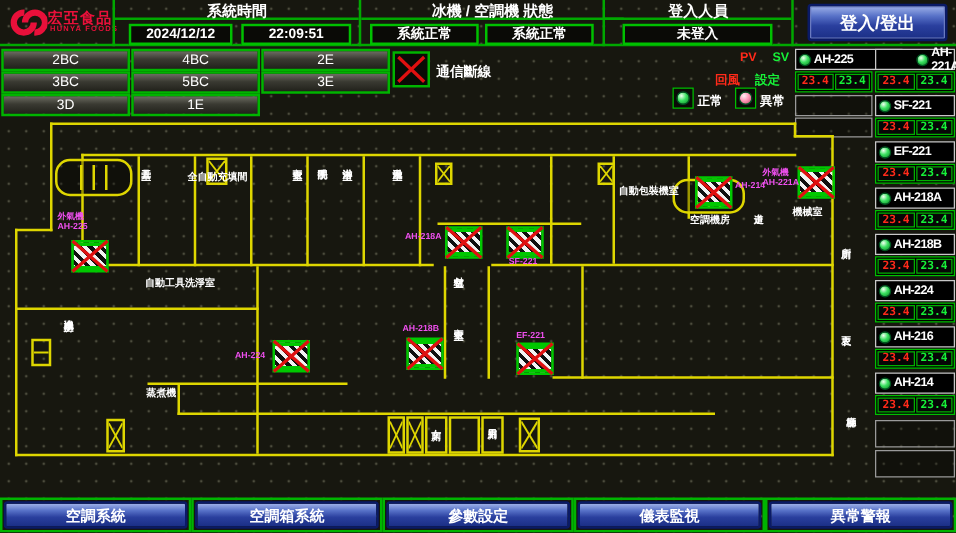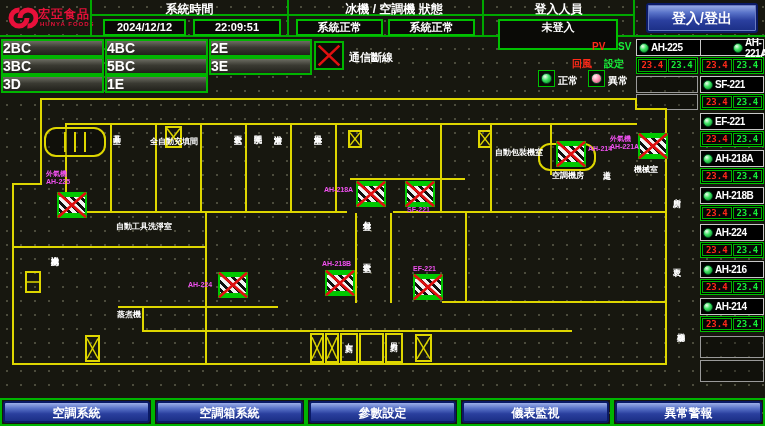--- a/index.html
+++ b/index.html
@@ -24,21 +24,21 @@
   .btn-blue {
     background:linear-gradient(180deg,#9db0e8 0%,#5872c8 30%,#2a3f9e 60%,#1b2f86 100%);
     border:2px solid #0a1a66; border-radius:3px;
     color:#fff; font-weight:bold; text-align:center;
   }
   .login-btn { position:absolute; left:646px; top:3px; width:112px; height:30px; font-size:14px; line-height:26px; box-shadow:0 0 0 1px #6a7ac0 inset; }
 
   
   .fbtn { position:absolute; height:18px; width:103px; border:2px solid #00b400;
     background:linear-gradient(180deg,#6d6d63 0%,#3a3a32 45%,#21211b 100%);
-    color:#fff; font-weight:bold; font-size:14px; line-height:14px; }
+    color:#fff; font-weight:normal; font-size:11px; text-align:center; line-height:14px; }
 
   
   .lamp { width:11px; height:11px; border-radius:50%; background:radial-gradient(circle at 35% 30%,#f0fff0,#3ae060 45%,#0a8020); border:1px solid #052; }
   .lamp-pink { background:radial-gradient(circle at 35% 30%,#fff0f4,#ff9ab8 45%,#c04868); }
   .lampbox { position:absolute; width:17px; height:17px; border:1px solid #00c000; background:#0a0a06; display:flex; align-items:center; justify-content:center; }
   .legtxt { position:absolute; font-size:10px; font-weight:bold; color:#fff; }
 
   
   .eq-name { position:absolute; background:#000; border:1px solid #c8c8c8; display:flex; align-items:center; gap:2px; padding-left:2px; color:#fff; font-weight:bold; font-size:10px; letter-spacing:-0.5px; }
   .eq-name .lamp { width:10px; height:10px; flex:none; }
@@ -88,21 +88,21 @@
   <div class="hsep" style="left:633px"></div>
 
   <div class="hcol-label" style="left:92px;width:195px;">系統時間</div>
   <div class="hcol-label" style="left:289px;width:210px;">冰機 / 空調機 狀態</div>
   <div class="hcol-label" style="left:484px;width:149px;">登入人員</div>
 
   <div class="vbox" style="left:103px;top:19px;width:83px;height:17px;">2024/12/12</div>
   <div class="vbox" style="left:193px;top:19px;width:88px;height:17px;">22:09:51</div>
   <div class="vbox" style="left:296px;top:19px;width:87px;height:17px;">系統正常</div>
   <div class="vbox" style="left:388px;top:19px;width:87px;height:17px;">系統正常</div>
-  <div class="vbox" style="left:498px;top:19px;width:120px;height:31px;">未登入</div>
+  <div class="vbox" style="left:498px;top:19px;width:120px;height:17px;">未登入</div>
 </div>
 <div class="btn-blue login-btn">登入/登出</div>
 
 <div class="fbtn" style="left:1px;top:39px;">2BC</div>
 <div class="fbtn" style="left:105px;top:39px;">4BC</div>
 <div class="fbtn" style="left:209px;top:39px;">2E</div>
 <div class="fbtn" style="left:1px;top:57px;">3BC</div>
 <div class="fbtn" style="left:105px;top:57px;">5BC</div>
 <div class="fbtn" style="left:209px;top:57px;">3E</div>
 <div class="fbtn" style="left:1px;top:75px;">3D</div>

